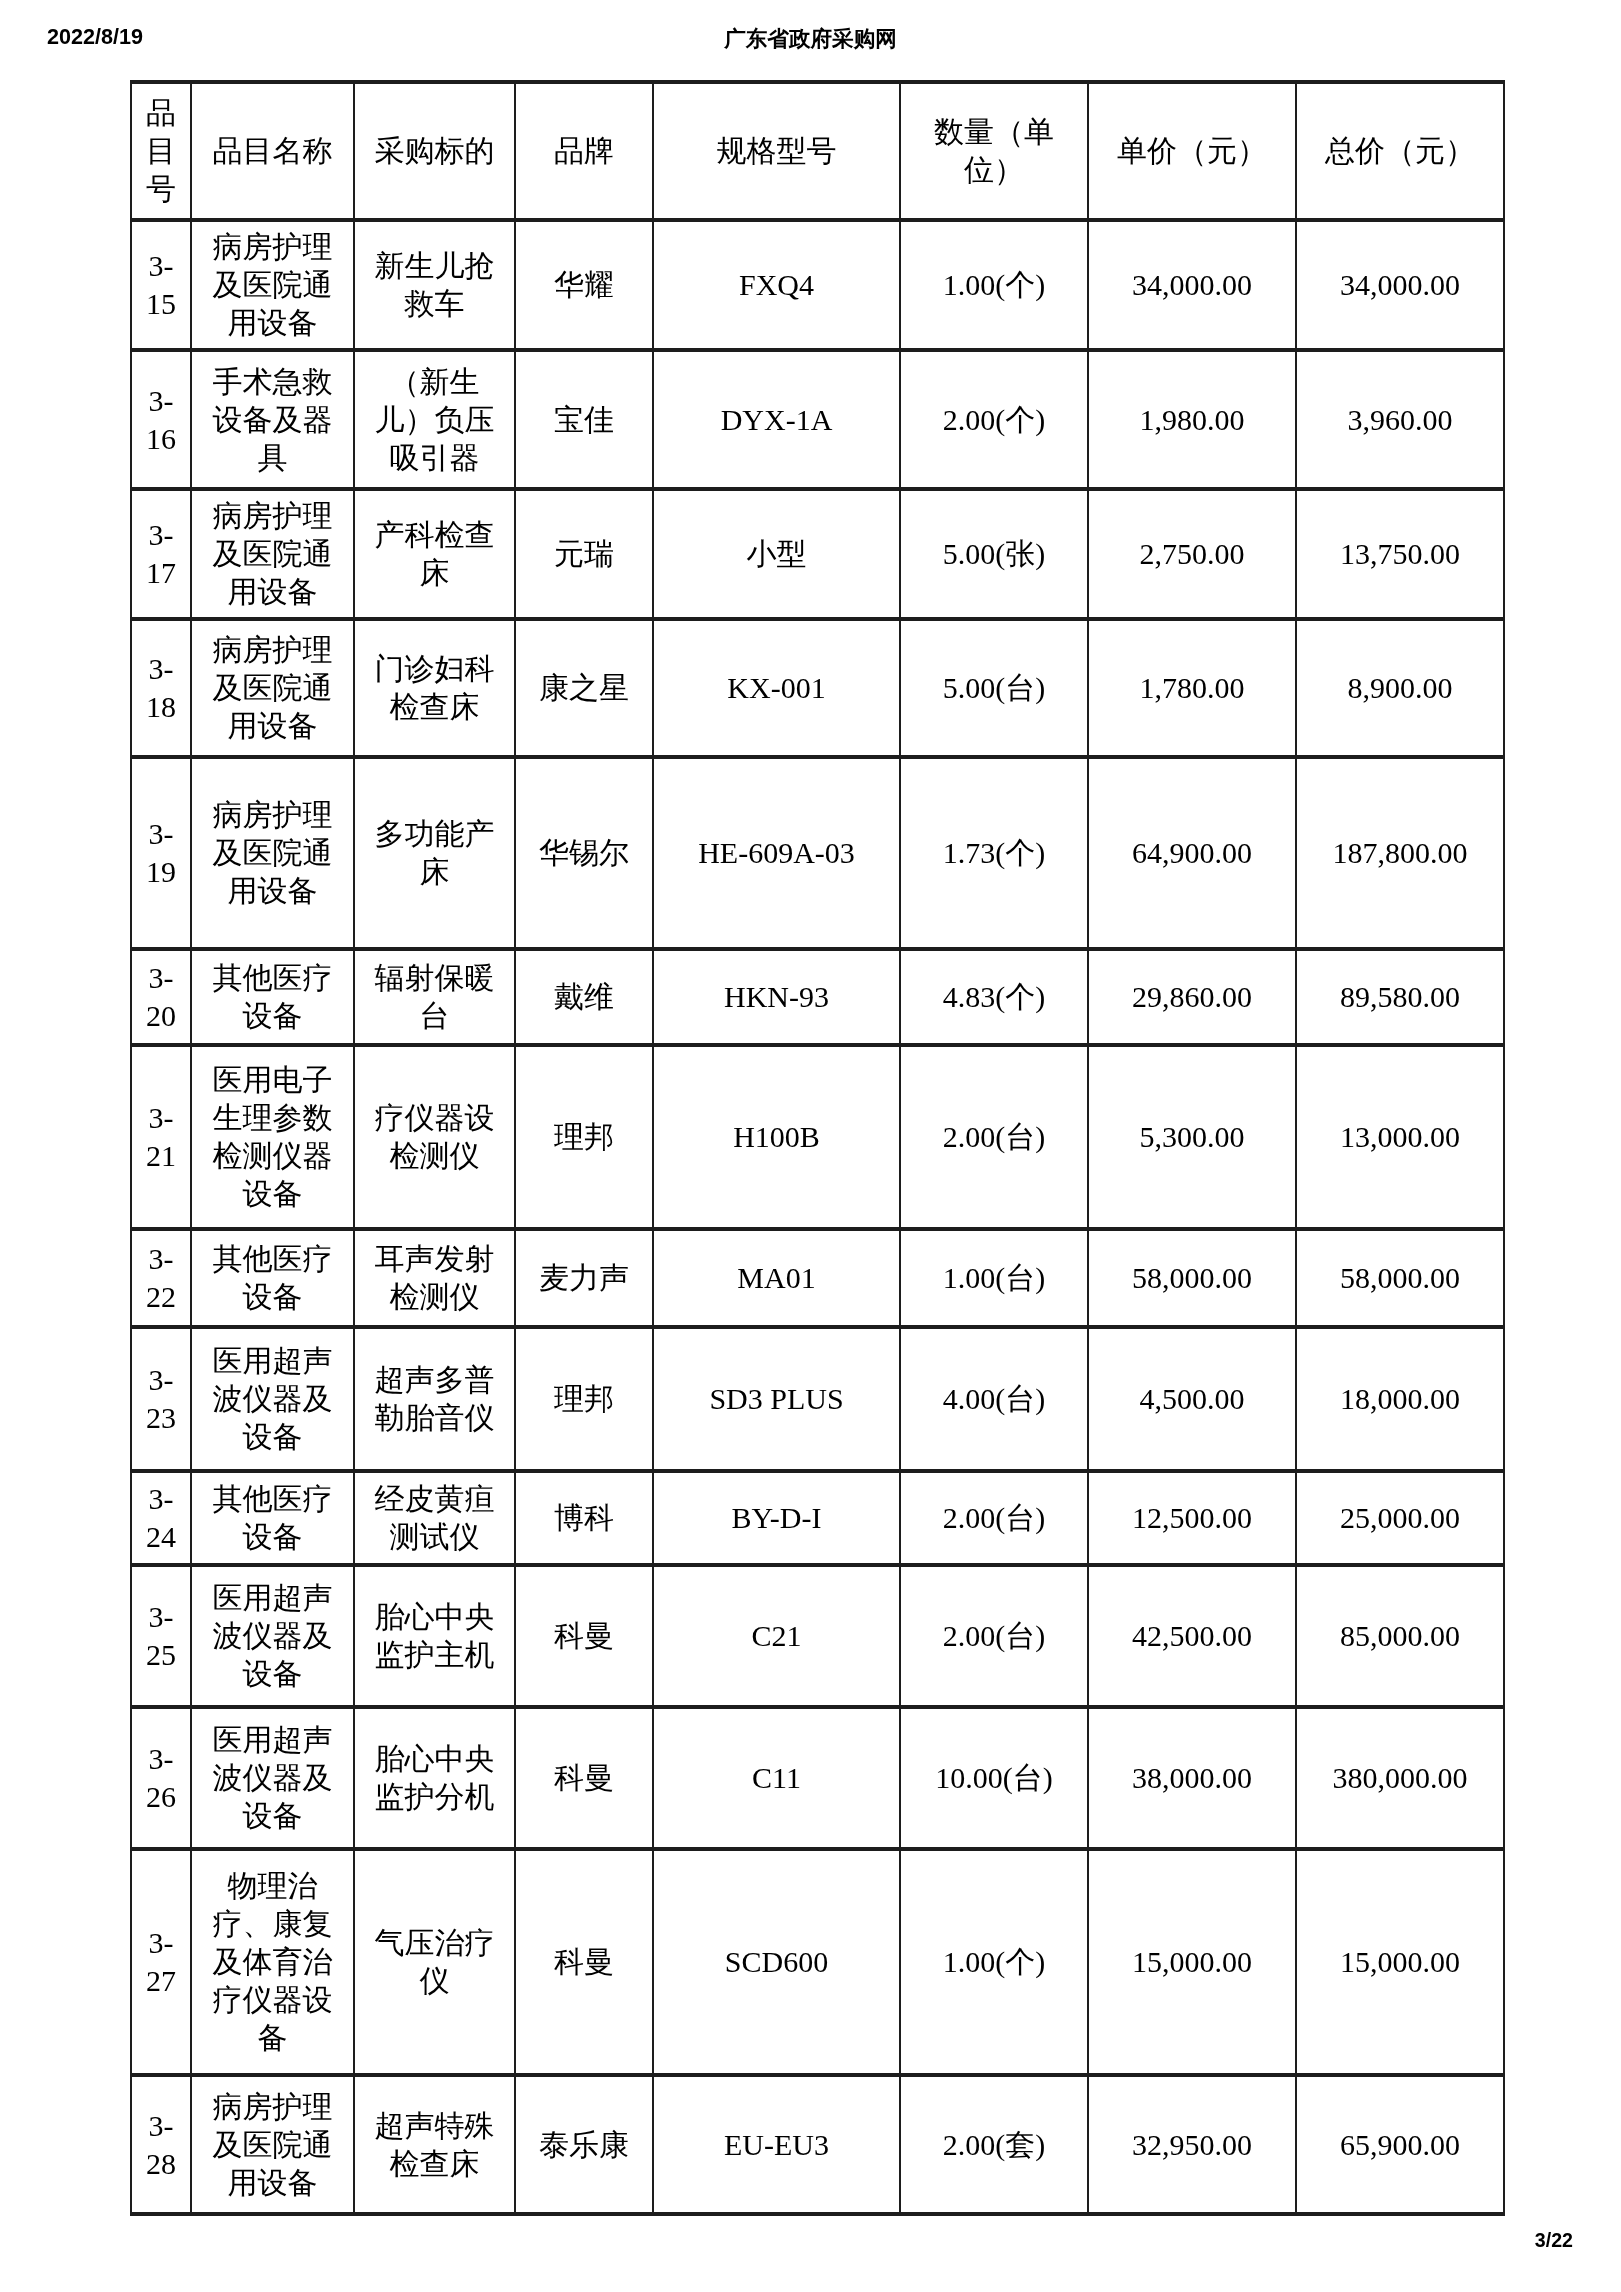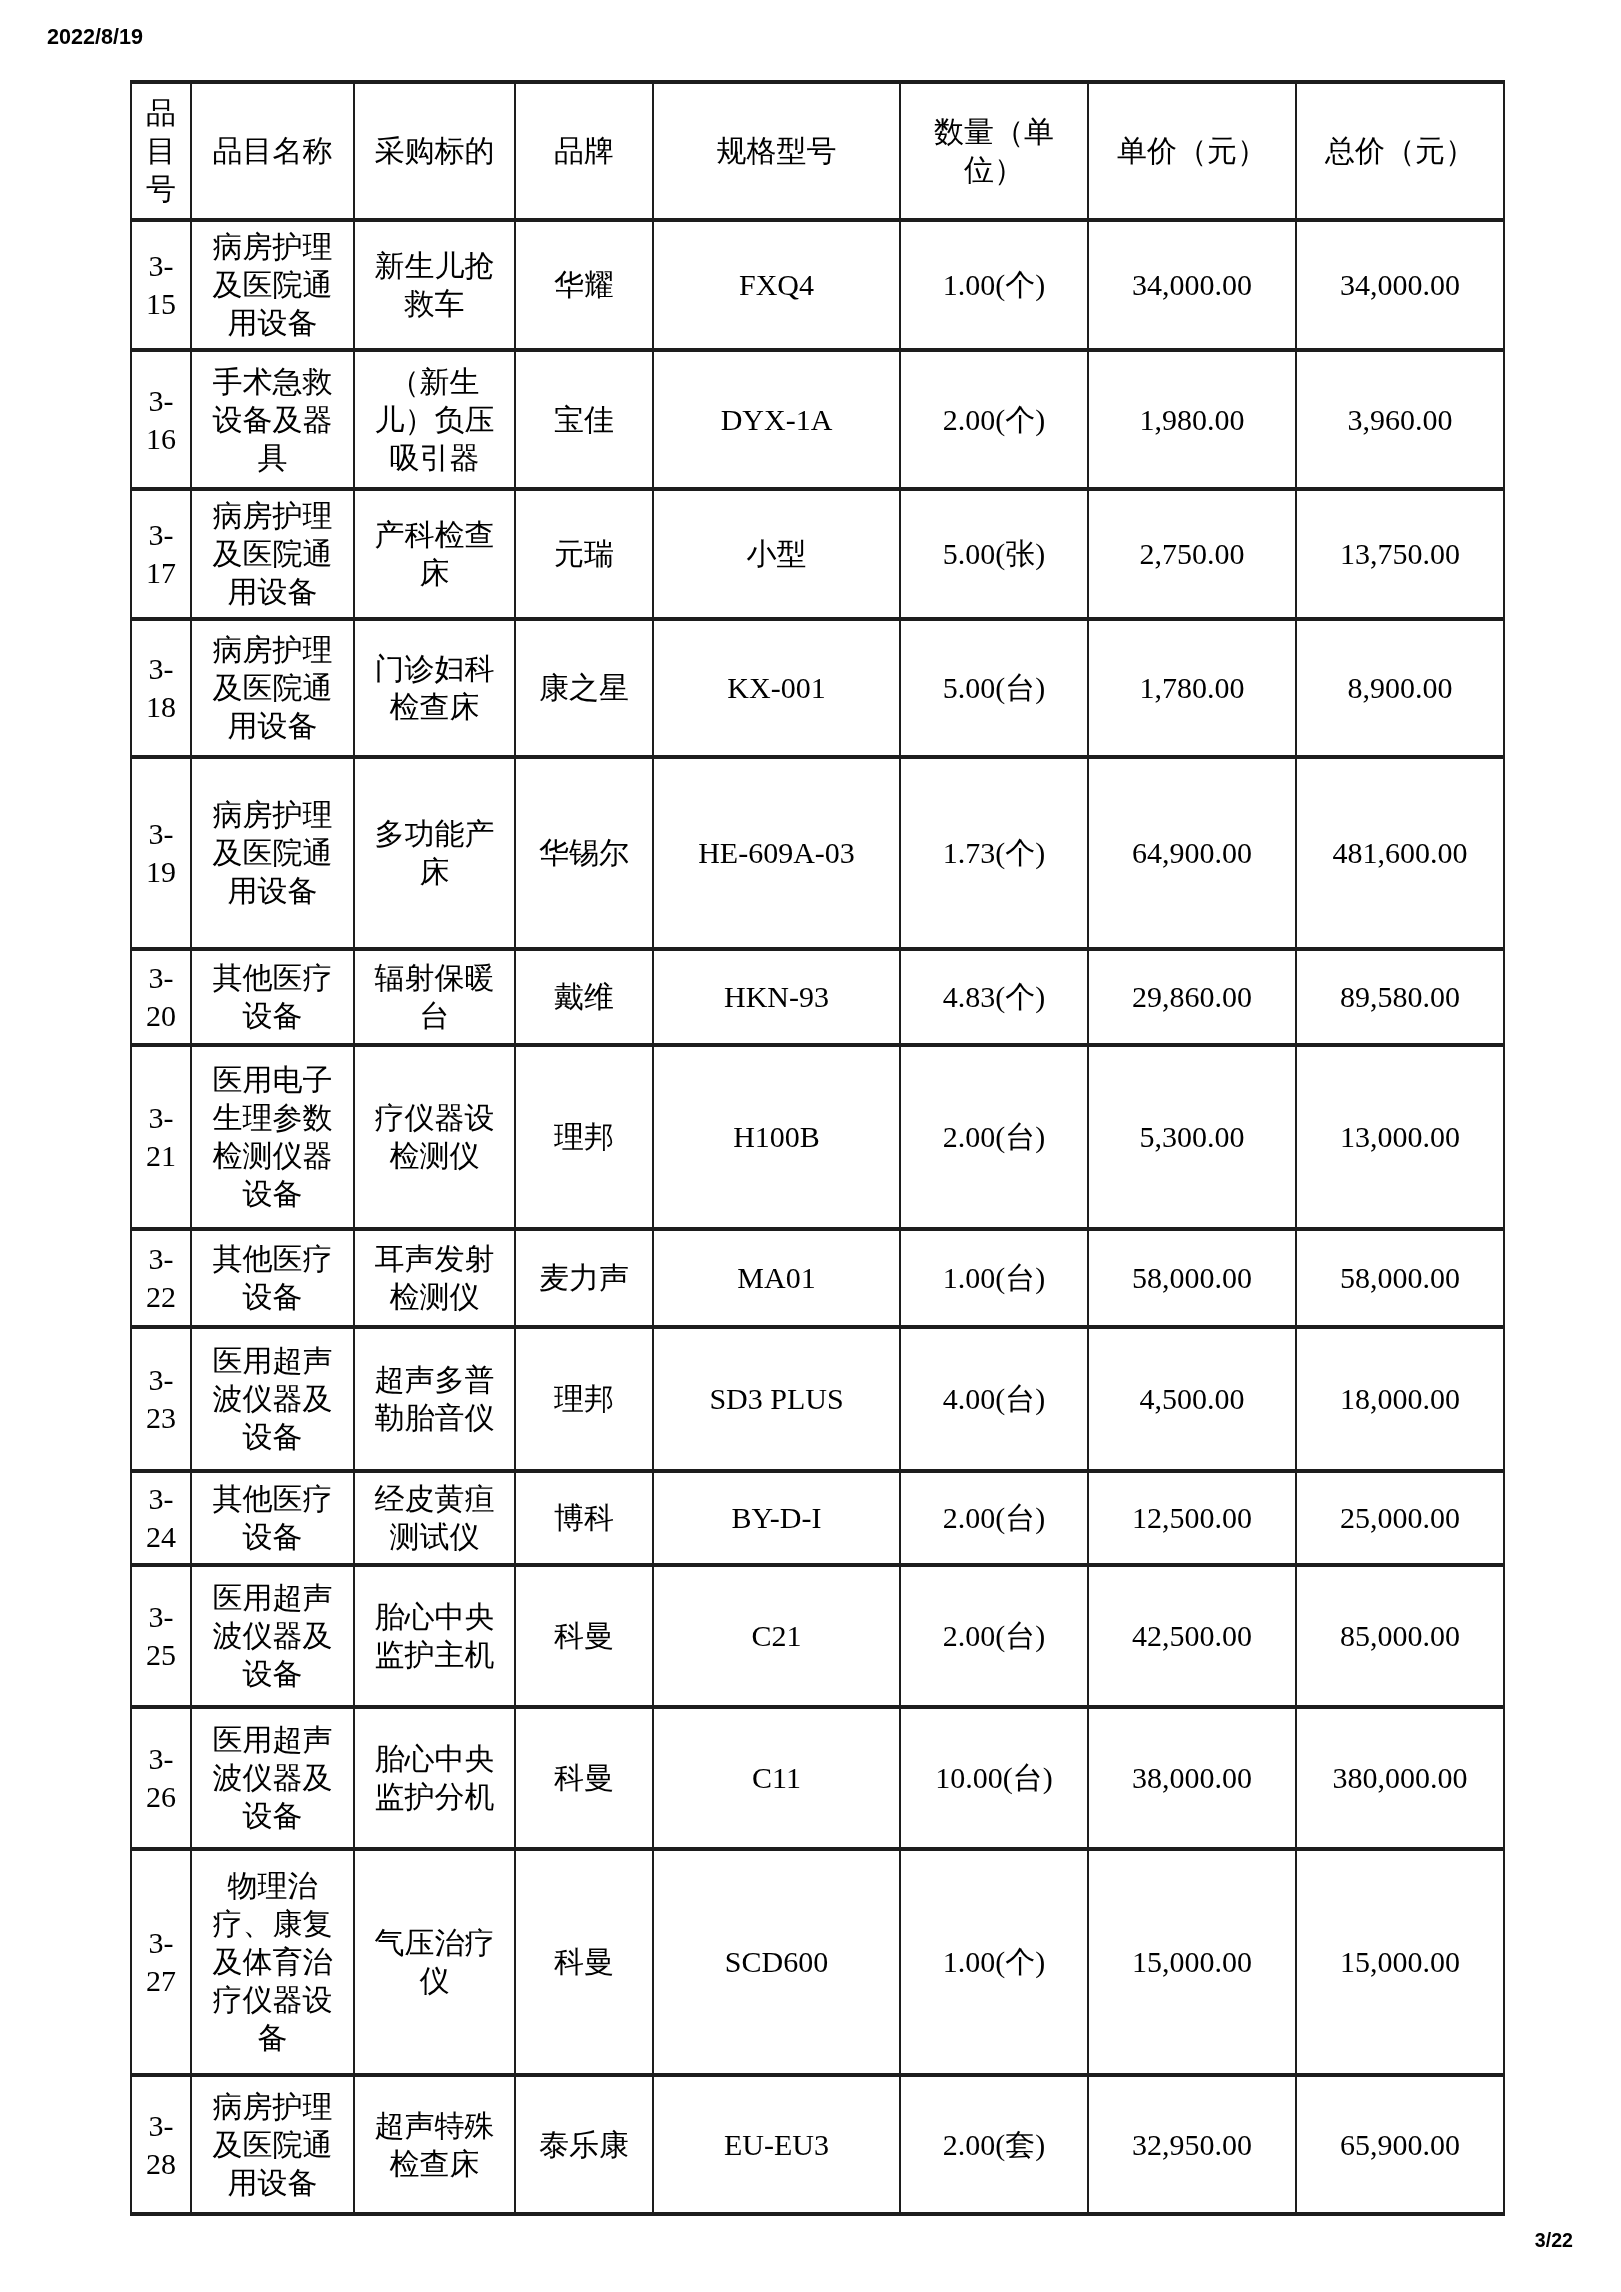--- a/index.html
+++ b/index.html
@@ -67,20 +67,21 @@
   tbody tr:nth-child(12){height:142px;}
   tbody tr:nth-child(13){height:226px;}
   tbody tr:nth-child(14){height:139px;}
 </style>
 </head>
 <body>
 
 <div class="page">
 
   <div class="print-date">2022/8/19</div>
+  <div class="print-title">广东省政府采购网</div>
 
   <table class="proc">
     <colgroup>
       <col style="width:60px">
         <col style="width:163px">
         <col style="width:161px">
         <col style="width:138px">
       <col style="width:247px">
         <col style="width:188px">
         <col style="width:208px">
@@ -164,21 +165,21 @@
 19</td>
     <td>病房护理
 及医院通
 用设备</td>
     <td>多功能产
 床</td>
     <td>华锡尔</td>
     <td>HE-609A-03</td>
     <td>1.73(个)</td>
     <td class="num">64,900.00</td>
-    <td class="num">481,600.00</td>
+    <td class="num">187,800.00</td>
   </tr>
         <tr>
     <td>3-
 20</td>
     <td>其他医疗
 设备</td>
     <td>辐射保暖
 台</td>
     <td>戴维</td>
     <td>HKN-93</td>

